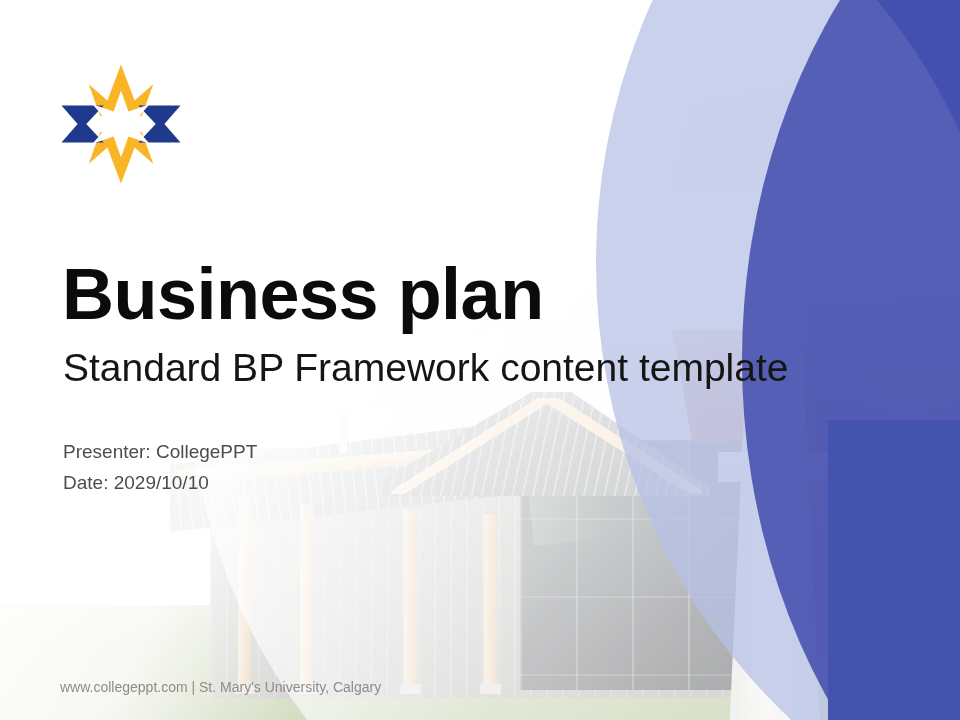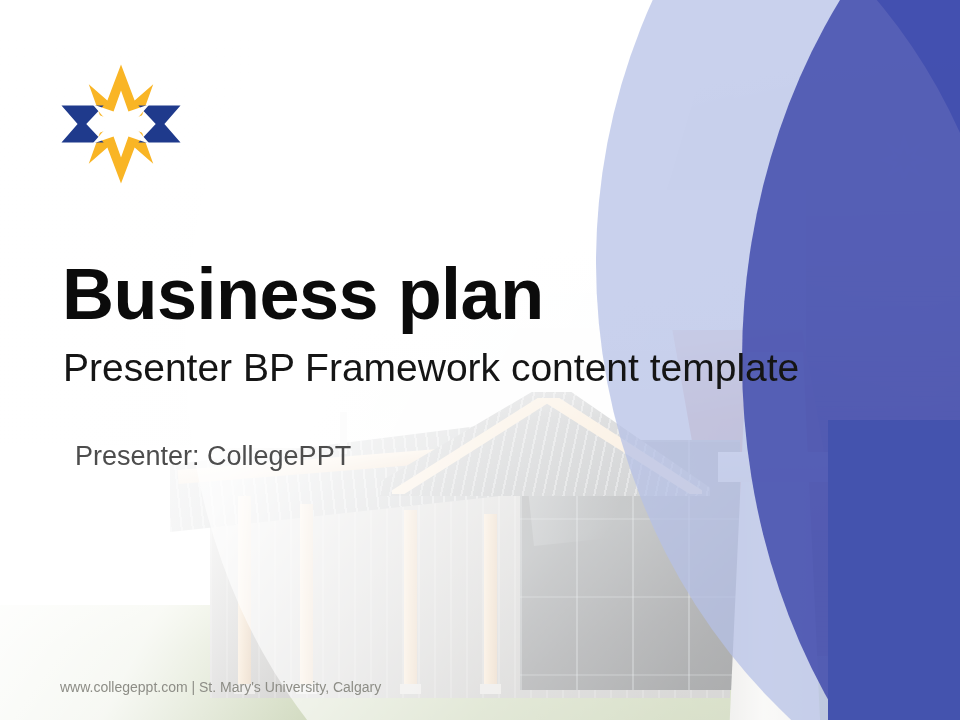--- a/index.html
+++ b/index.html
@@ -309,22 +309,22 @@
     line-height: 1.0;
     font-weight: 400;
     color: #151515;
     white-space: nowrap;
   }
   .meta {
     position: absolute;
     left: 63px; top: 441px;
   }
   .meta-line {
-    margin: 0 0 9px 12px;
-    font-size: 27px;
+    margin: 0 0 9px 0;
+    font-size: 19px;
     line-height: 1.15;
     font-weight: 400;
     color: #4d4d4d;
     white-space: nowrap;
   }
   .footer {
     position: absolute;
     left: 60px; top: 679px;
     margin: 0;
     font-size: 14px;
@@ -411,21 +411,22 @@
       </g>
 
       <g>
         <path d="M100 46 L112 80 L146 68 L122 96 L152 100 L122 104 L146 132 L112 120
                  L100 154 L88 120 L54 132 L78 104 L48 100 L78 96 L54 68 L88 80 Z" fill="#FFFFFF"></path>
       </g>
     </svg>
   </div>
 
   <h1 class="title">Business plan</h1>
-  <h2 class="subtitle">Presenter BP Framework content template</h2>
+  <h2 class="subtitle">Standard BP Framework content template</h2>
 
   <div class="meta">
     <p class="meta-line">Presenter: CollegePPT</p>
+    <p class="meta-line">Date: 2029/10/10</p>
   </div>
 
   <p class="footer">www.collegeppt.com | St. Mary's University, Calgary</p>
 
 </div>
 
 </body></html>

